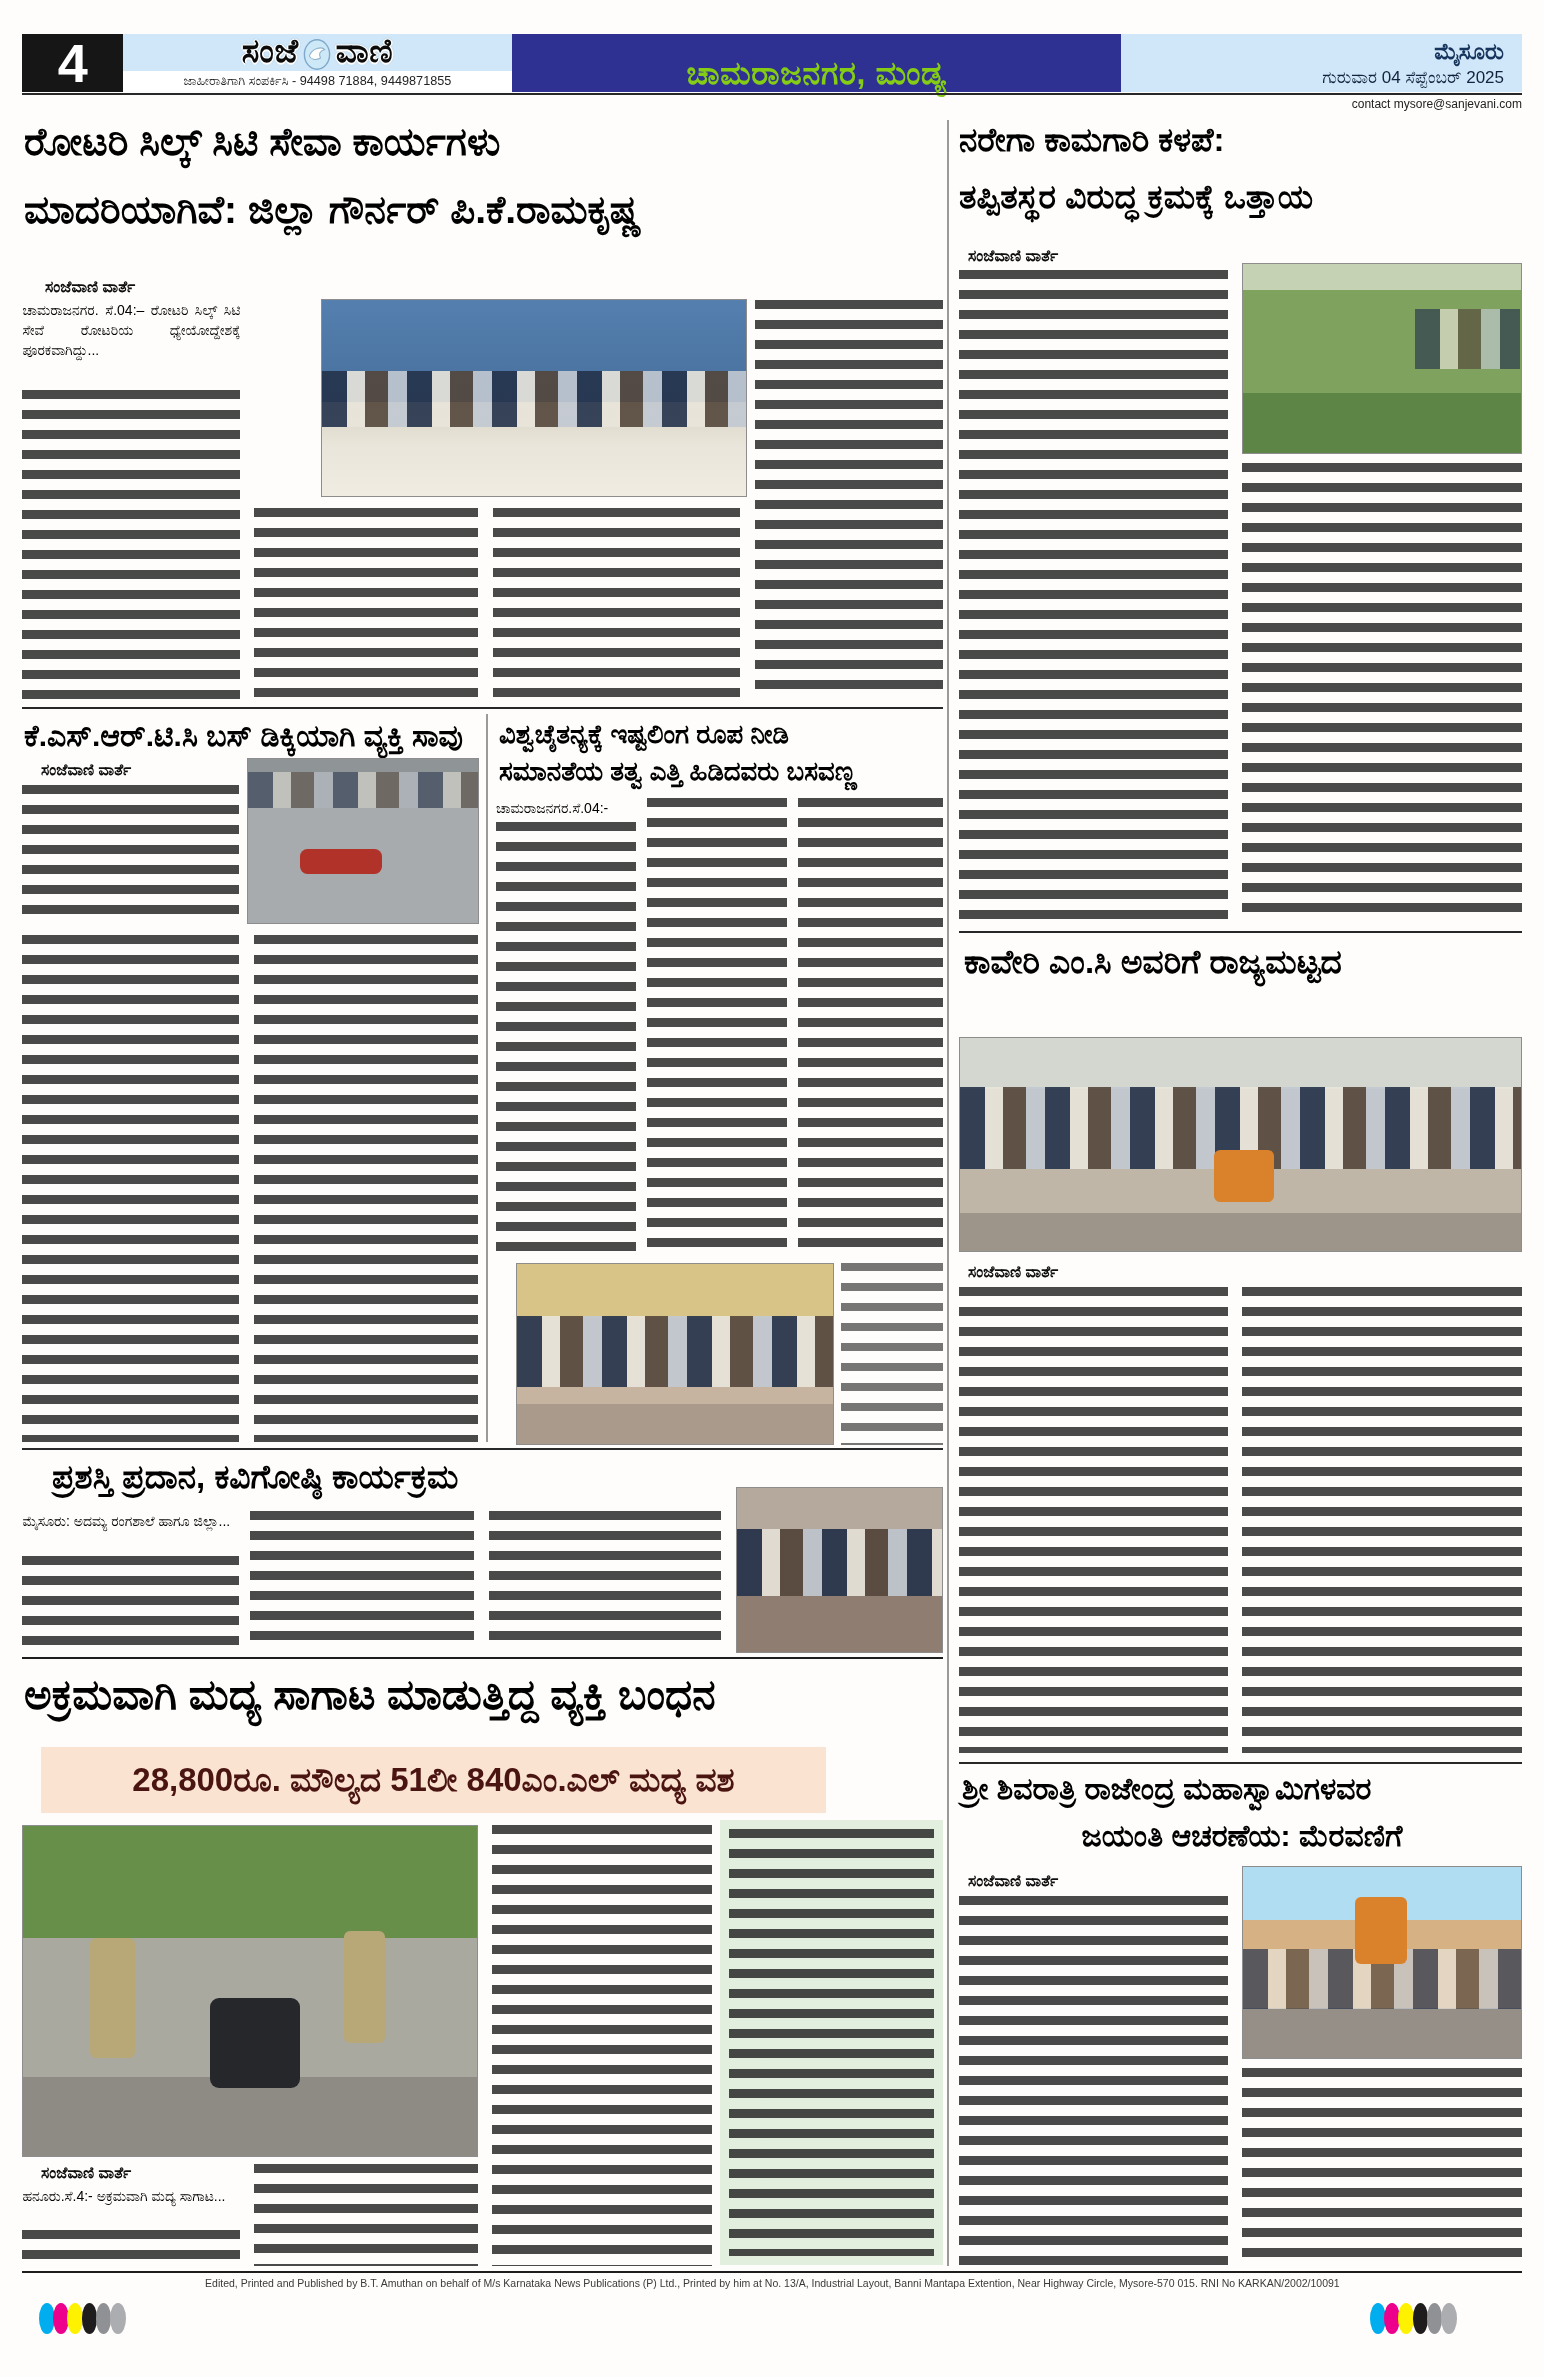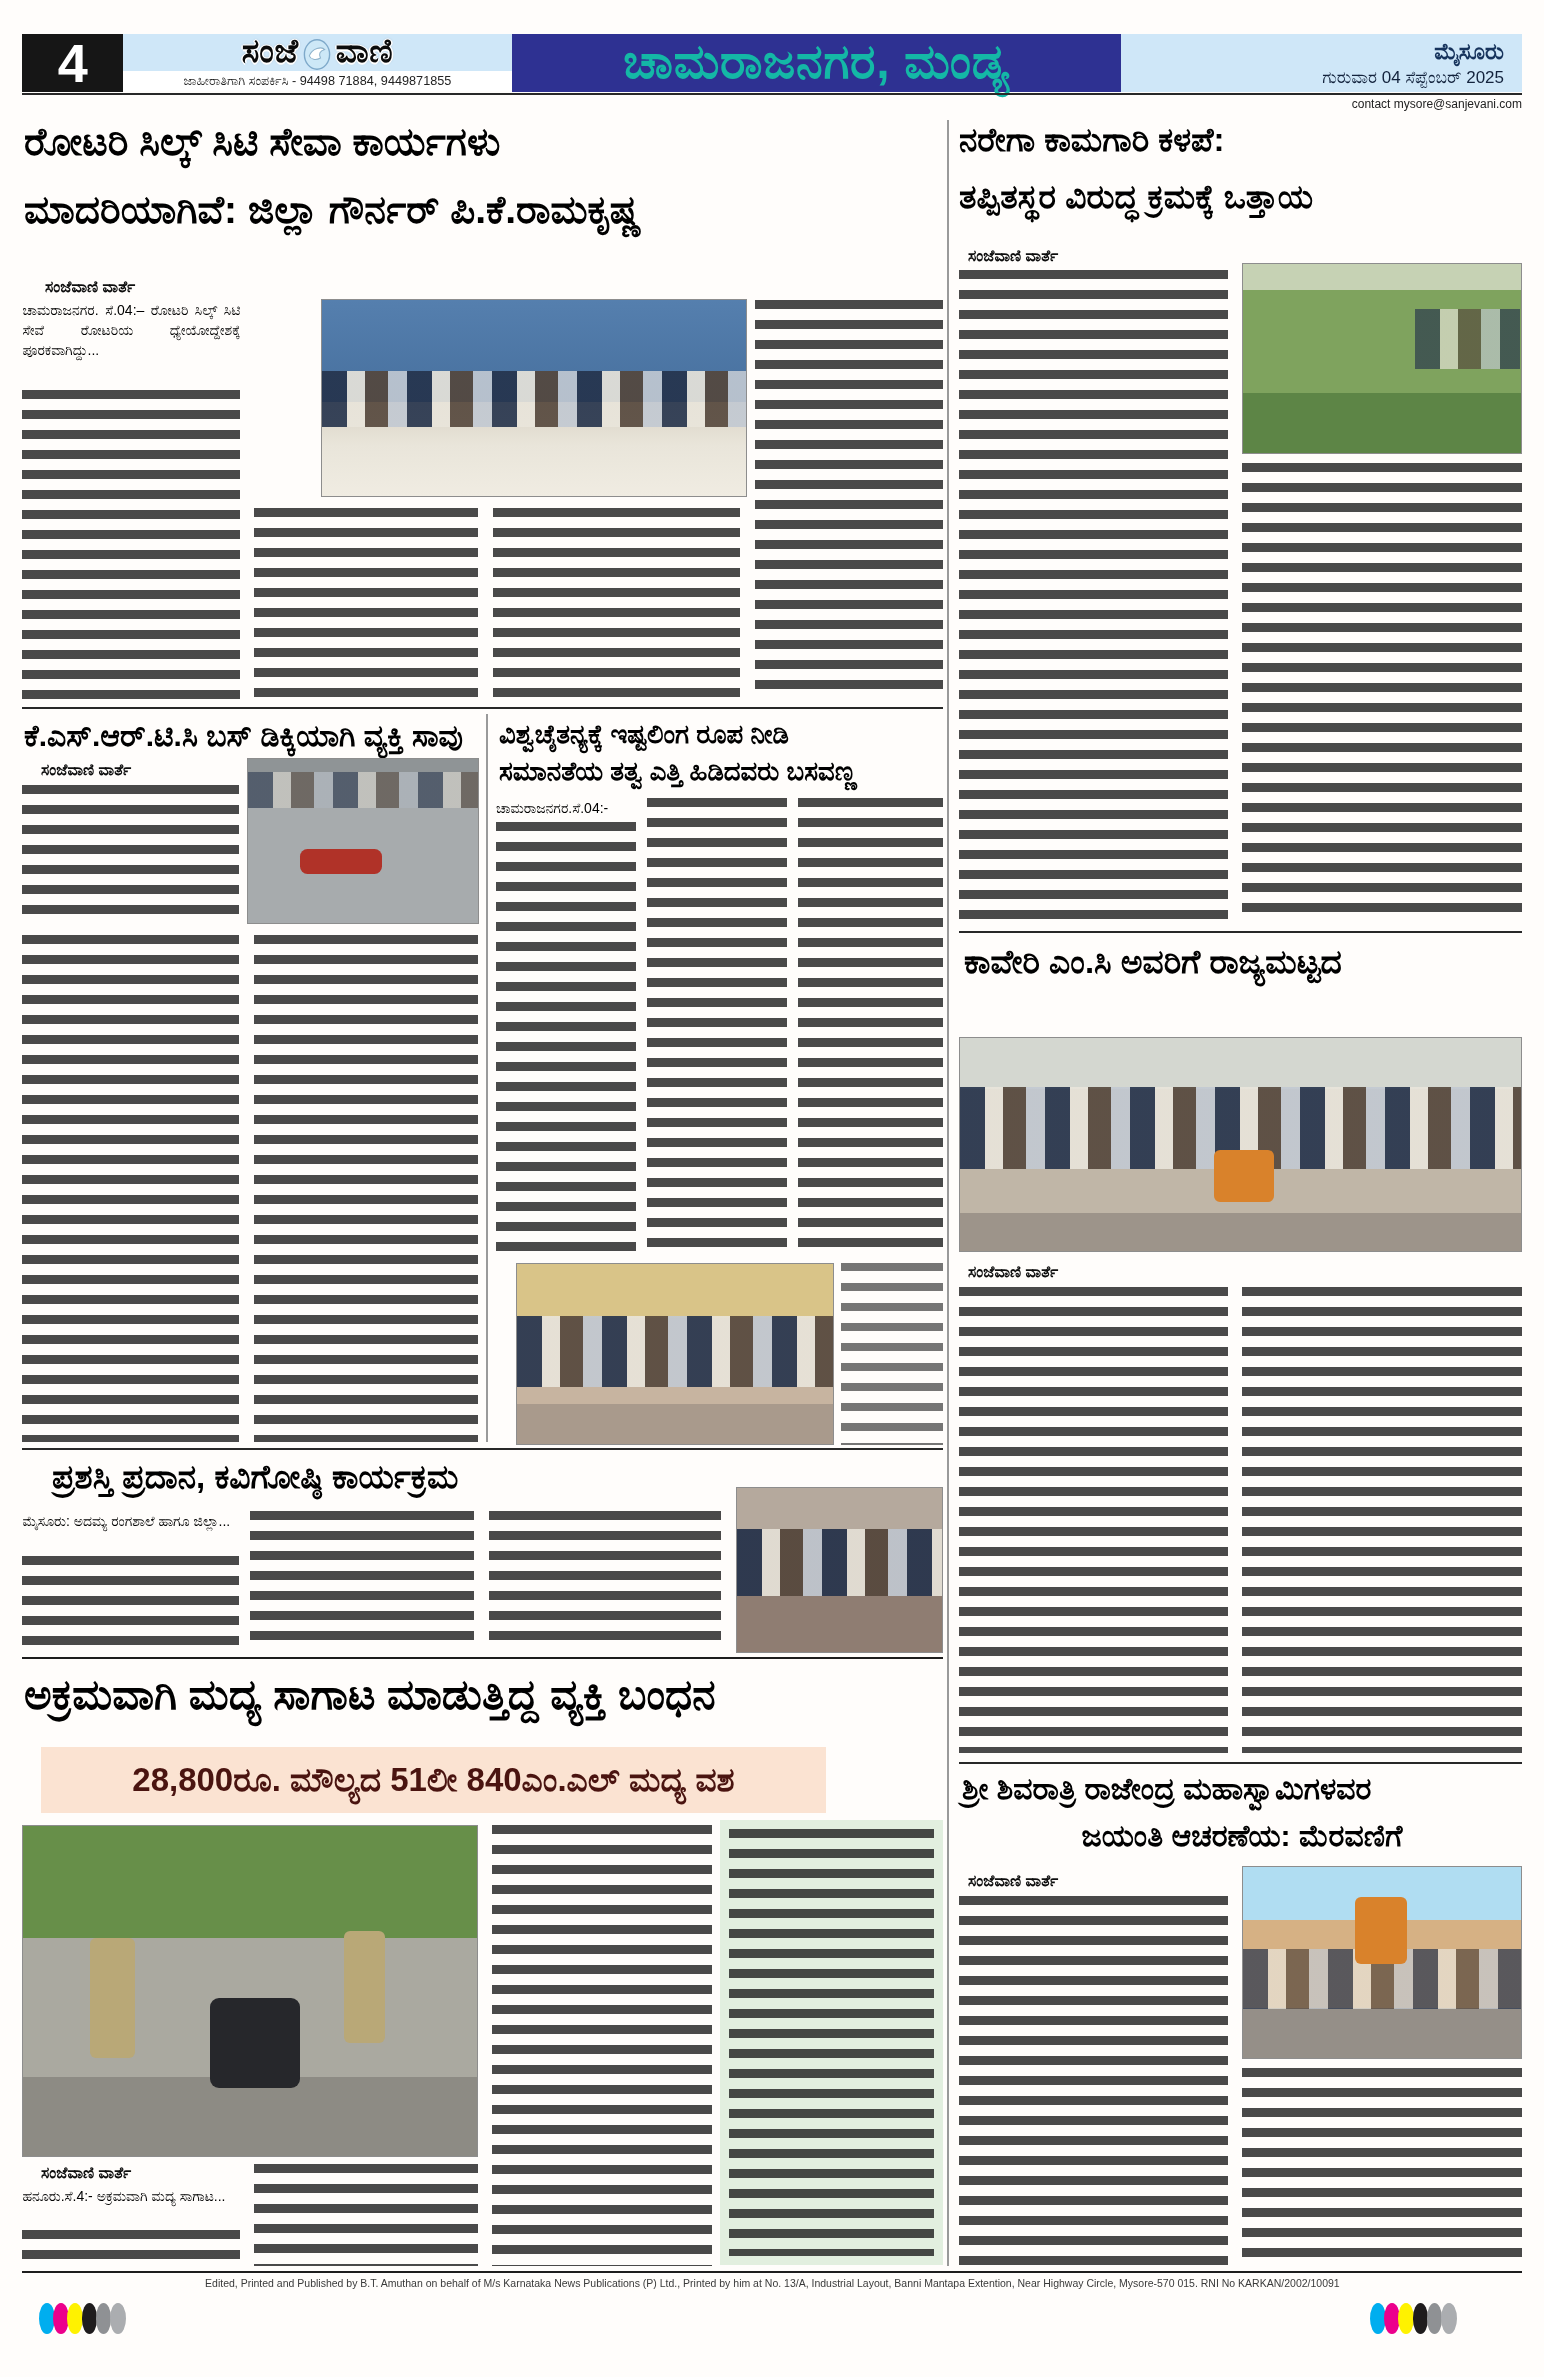--- a/index.html
+++ b/index.html
@@ -7,22 +7,22 @@
         font-family:"Liberation Sans",sans-serif;overflow:hidden;color:#111;}
   .abs{position:absolute;}
   
   .pgnum-box{background:#161616;color:#fff;display:flex;align-items:center;justify-content:center;
              font-size:54px;font-weight:700;}
   .logo-panel{background:#cfe7f8;display:flex;align-items:flex-end;justify-content:center;gap:4.5px;}
   .logo-txt{font-weight:800;font-size:33px;letter-spacing:0.7px;color:#0b0b0b;
             text-shadow:-1.5px 0 #fff,1.5px 0 #fff,0 -1.5px #fff,0 1.5px #fff,0 0 3px #9ab;}
   .ad-strip{background:#fff;display:flex;align-items:center;justify-content:center;
             font-size:12.7px;color:#222;}
-  .edition-banner{background:#2e3192;color:#14b8a6;display:flex;align-items:flex-start;justify-content:center;
-            font-size:48px;font-weight:700;letter-spacing:0.7px;}
+  .edition-banner{background:#2e3192;color:#84cc16;display:flex;align-items:flex-end;justify-content:center;
+            font-size:32px;font-weight:700;letter-spacing:0.7px;}
   .city-box{background:#cfe7f8;display:flex;flex-direction:column;align-items:flex-end;justify-content:center;
             padding-right:18px;box-sizing:border-box;}
   .city-line{font-size:22.4px;font-weight:700;color:#16335c;}
   .date-line{font-size:17px;color:#13233d;margin-top:3px;}
   .contact-line{font-size:12px;color:#222;text-align:right;}
   
   .hrule{background:#282828;height:1.5px;}
   .hrule-heavy{background:#1d1d1d;height:2.2px;}
   .vrule{background:#9a9a9a;width:1.5px;}
   

